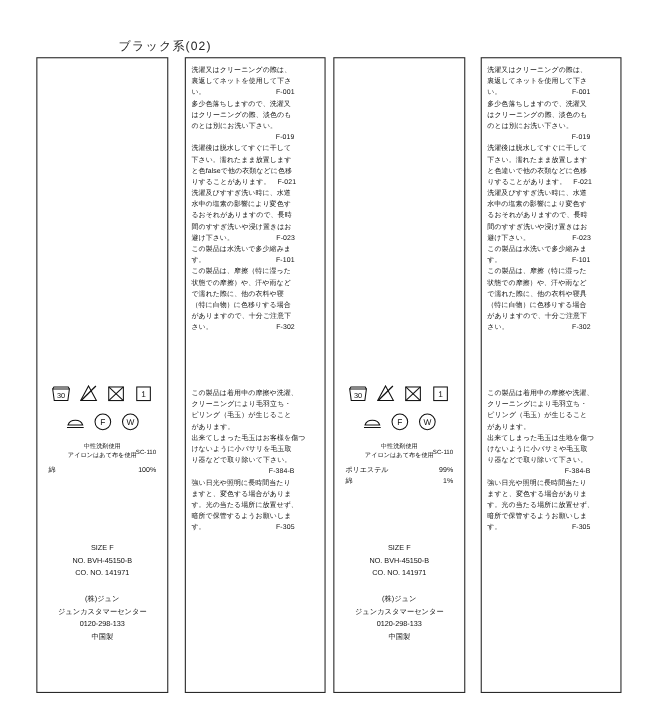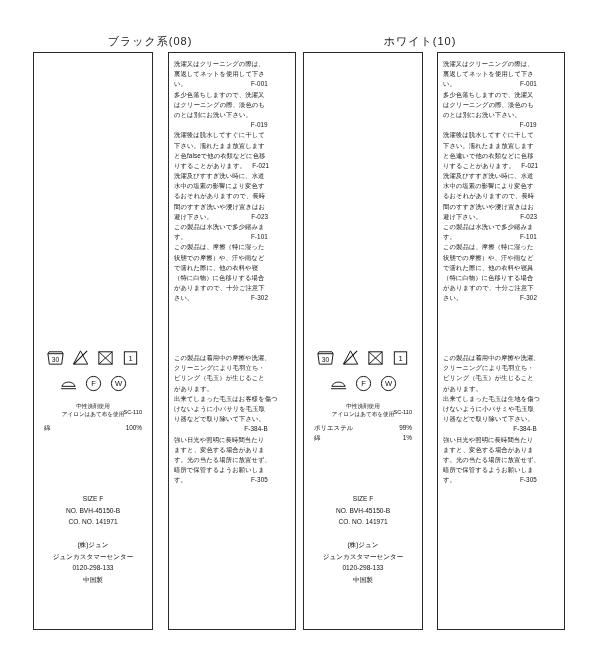--- a/index.html
+++ b/index.html
@@ -131,22 +131,21 @@
     text-align: center;
     color: #111;
     white-space: pre-wrap;
   }
 </style>
 </head>
 <body>
 
 <div class="sheet">
 
-  <div class="col-title" id="title-left">ブラック系(08)</div>
-  <div class="col-title" id="title-right">ホワイト(10)</div>
+  <div class="col-title" id="title-left">ブラック系(02)</div>
 
   <div class="label-block" id="label-black-left">
     <div class="symbols">
       <div class="sym-row">
         <span class="sym">
           <svg width="19" height="19" viewBox="0 0 20 20">
             <path d="M2 6 H18 L16.5 17 H3.5 Z" fill="none" stroke="#111" stroke-width="1"></path>
             <path d="M2 6 L3.2 4 H16.8 L18 6" fill="none" stroke="#111" stroke-width="1"></path>
             <text x="10" y="14.5" font-size="7" text-anchor="middle" fill="#111" font-family="Liberation Sans, sans-serif">30</text>
           </svg>

